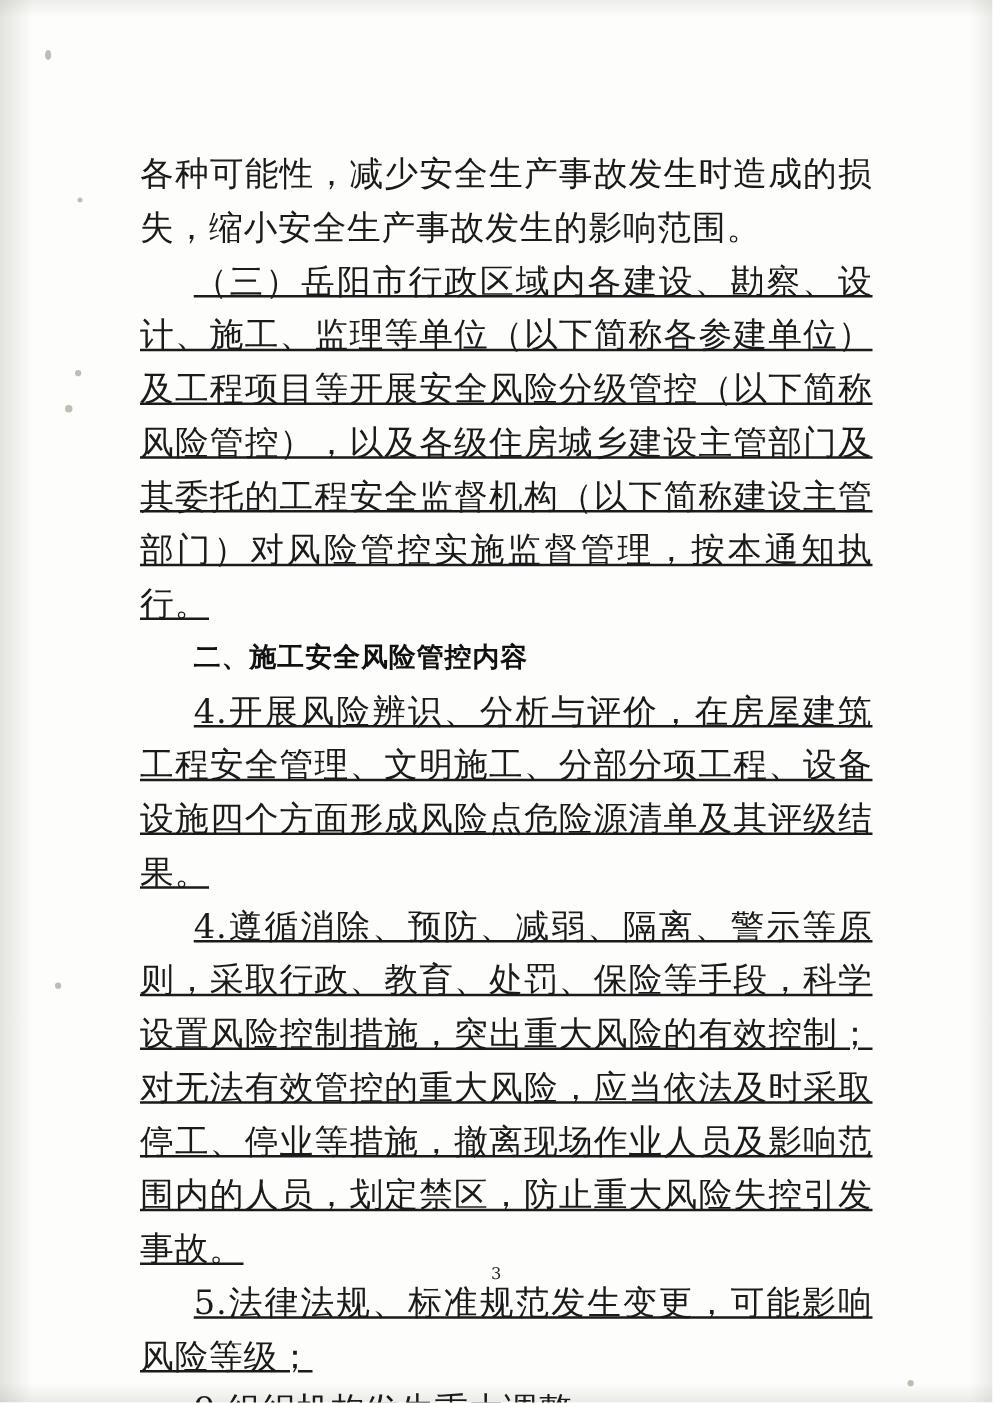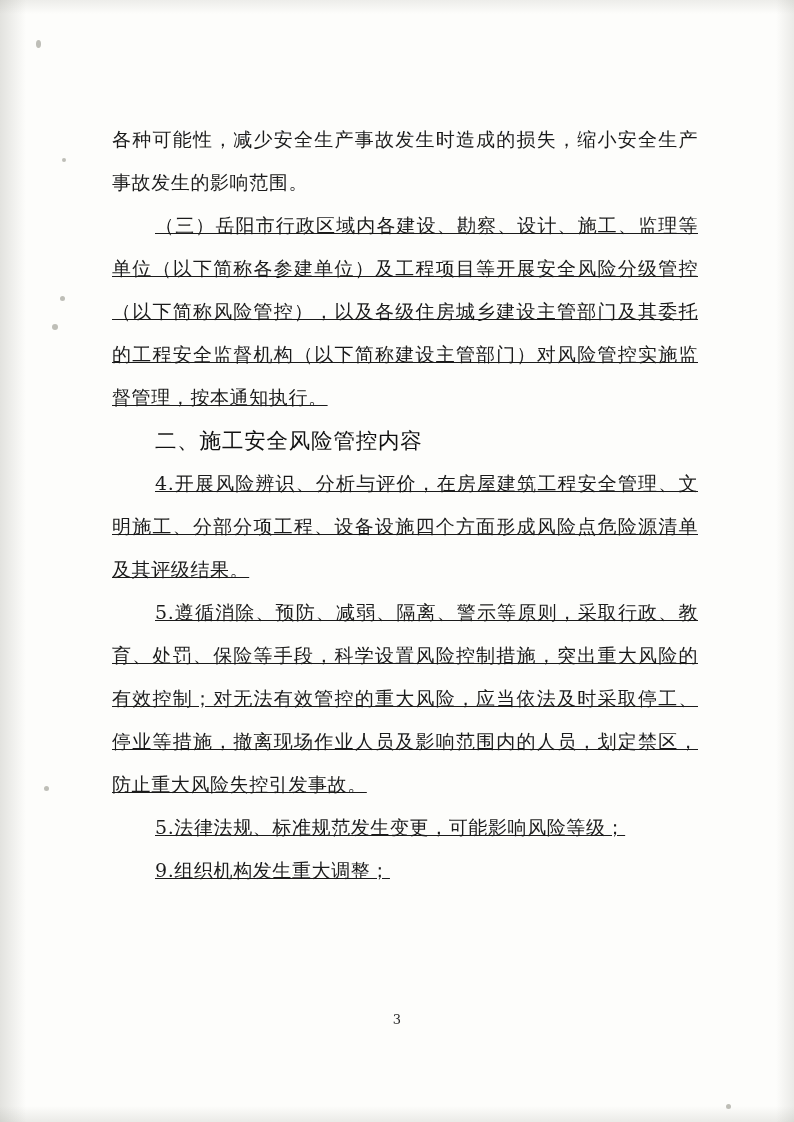--- a/index.html
+++ b/index.html
@@ -58,39 +58,39 @@
   }
 
   .content {
     position: absolute;
     left: 112px;
     top: 118px;
     width: 586px;
   }
 
   .para {
-    font-size: 19px;
+    font-size: 27px;
     line-height: 43px;
     color: #1b1b1b;
     letter-spacing: 0.6px;
     text-align: justify;
     text-justify: inter-ideograph;
     margin: 0;
     font-family: "DejaVu Serif", "Liberation Serif", serif;
   }
   .indent {
     text-indent: 43px;
     text-decoration: underline;
   }
   .heading {
     font-size: 21.5px;
     line-height: 43px;
     color: #111111;
     letter-spacing: 0.8px;
-    font-weight: normal;
+    font-weight: bold;
     text-indent: 43px;
     margin: 0;
   }
 
   .page-number {
     position: absolute;
     top: 1012px;
     left: 0;
     width: 794px;
     text-align: center;
@@ -113,19 +113,19 @@
   <div class="speck" style="left:60px; top:296px; width:5px; height:5px;"></div>
   <div class="speck" style="left:52px; top:324px; width:6px; height:6px;"></div>
   <div class="speck" style="left:44px; top:786px; width:5px; height:5px;"></div>
   <div class="speck" style="left:726px; top:1104px; width:5px; height:5px;"></div>
 
   <div class="content">
     <p class="para">各种可能性，减少安全生产事故发生时造成的损失，缩小安全生产事故发生的影响范围。</p>
     <p class="para indent">（三）岳阳市行政区域内各建设、勘察、设计、施工、监理等单位（以下简称各参建单位）及工程项目等开展安全风险分级管控（以下简称风险管控），以及各级住房城乡建设主管部门及其委托的工程安全监督机构（以下简称建设主管部门）对风险管控实施监督管理，按本通知执行。</p>
     <p class="heading">二、施工安全风险管控内容</p>
     <p class="para indent">4.开展风险辨识、分析与评价，在房屋建筑工程安全管理、文明施工、分部分项工程、设备设施四个方面形成风险点危险源清单及其评级结果。</p>
-    <p class="para indent">5.遵循消除、预防、减弱、隔离、警示等原则，采取行政、教育、处罚、保险等手段，科学设置风险控制措施，突出重大风险的有效控制；对无法有效管控的重大风险，应当依法及时采取停工、停业等措施，撤离现场作业人员及影响范围内的人员，划定禁区，防止重大风险失控引发事故。</p>
+    <p class="para indent">4.遵循消除、预防、减弱、隔离、警示等原则，采取行政、教育、处罚、保险等手段，科学设置风险控制措施，突出重大风险的有效控制；对无法有效管控的重大风险，应当依法及时采取停工、停业等措施，撤离现场作业人员及影响范围内的人员，划定禁区，防止重大风险失控引发事故。</p>
     <p class="para indent">5.法律法规、标准规范发生变更，可能影响风险等级；</p>
     <p class="para indent">9.组织机构发生重大调整；</p>
   </div>
 
   <div class="page-number">3</div>
 </div>
 
 </body></html>

